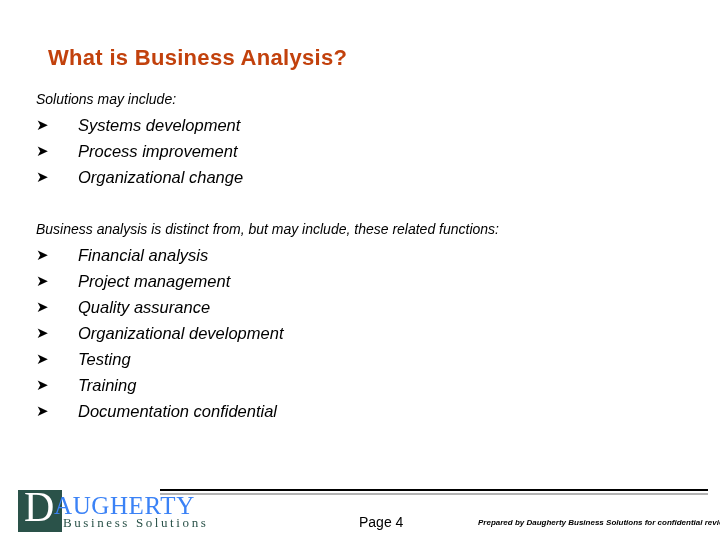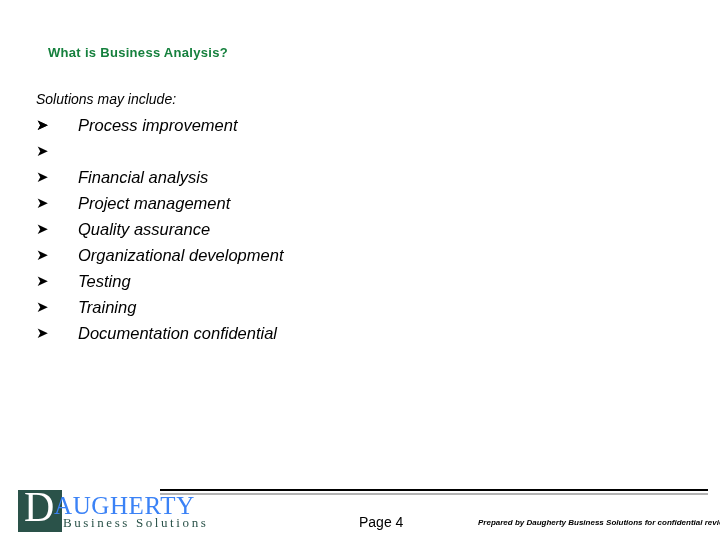--- a/index.html
+++ b/index.html
@@ -19,23 +19,23 @@
     width: 720px;
     height: 540px;
     background: #ffffff;
   }
 
   
   .slide-title {
     position: absolute;
     left: 48px;
     top: 45px;
-    font-size: 13px;
+    font-size: 22px;
     font-weight: bold;
-    color: #15803d;
+    color: #c2410c;
     letter-spacing: 0.3px;
     white-space: nowrap;
   }
 
   
   .body-area {
     position: absolute;
     left: 36px;
     top: 86px;
     width: 640px;
@@ -171,34 +171,37 @@
 
   <div class="slide-title">What is Business Analysis?</div>
 
   <div class="body-area">
 
     <div>
       <div class="lead-line">Solutions may include:</div>
       <div class="bullet-list">
         <div class="bullet-row">
           <span class="bullet-glyph">➤</span>
+          <span>Systems development</span>
         </div>
         <div class="bullet-row">
           <span class="bullet-glyph">➤</span>
           <span>Process improvement</span>
         </div>
         <div class="bullet-row">
           <span class="bullet-glyph">➤</span>
+          <span>Organizational change</span>
         </div>
       </div>
     </div>
 
     <div class="block-gap"></div>
 
     <div>
+      <div class="lead-line">Business analysis is distinct from, but may include, these related functions:</div>
       <div class="bullet-list">
         <div class="bullet-row">
           <span class="bullet-glyph">➤</span>
           <span>Financial analysis</span>
         </div>
         <div class="bullet-row">
           <span class="bullet-glyph">➤</span>
           <span>Project management</span>
         </div>
         <div class="bullet-row">

